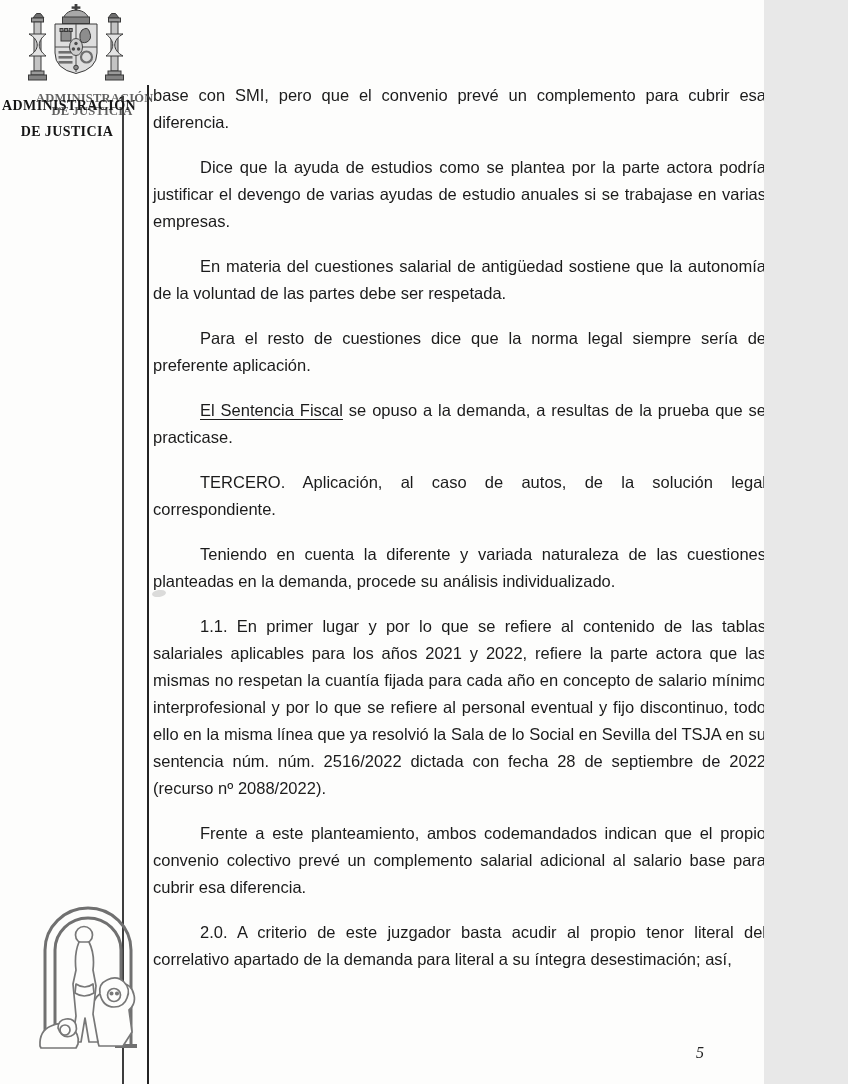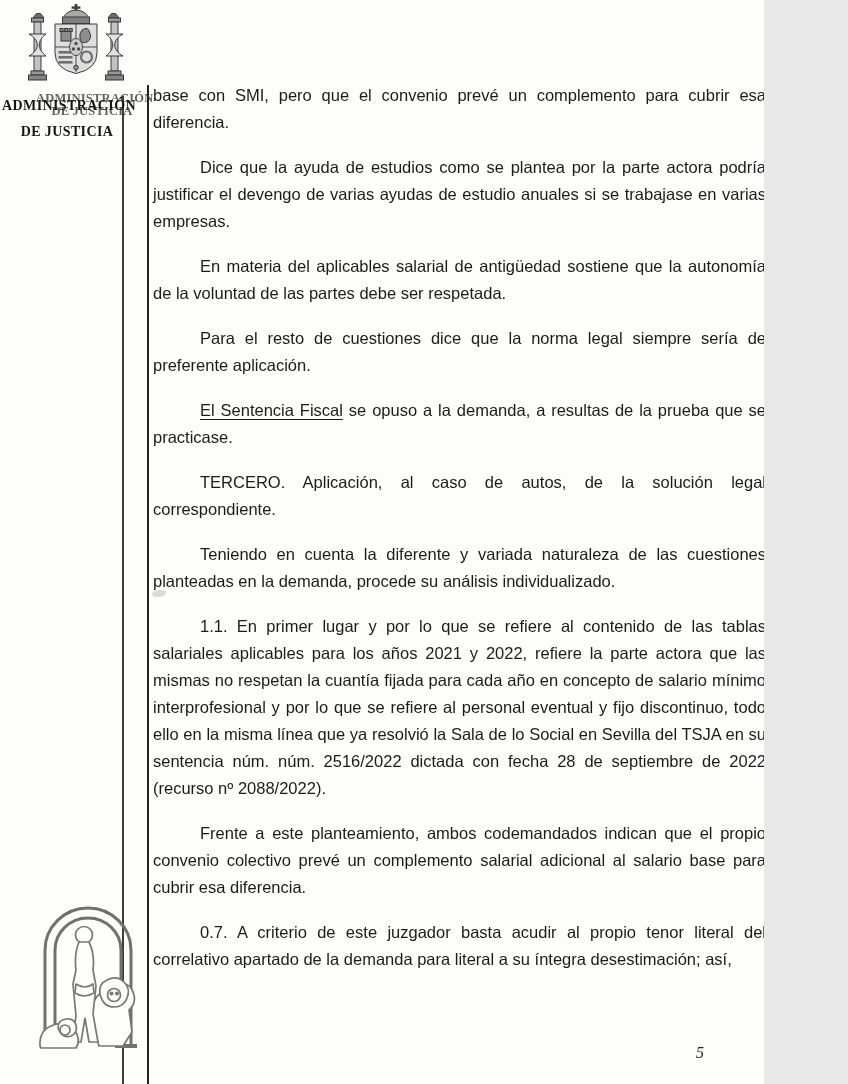--- a/index.html
+++ b/index.html
@@ -128,28 +128,28 @@
     </div>
     <div class="lh-text lh-main">
       <div>ADMINISTRACIÓN</div>
       <div>DE JUSTICIA</div>
     </div>
   </div>
 
   <div class="doc-body">
       <p class="para no-indent"><span class="seg-normal">base con SMI, pero que el convenio prevé un complemento para cubrir esa diferencia.</span></p>
       <p class="para"><span class="seg-normal">Dice que la ayuda de estudios como se plantea por la parte actora podría justificar el devengo de varias ayudas de estudio anuales si se trabajase en varias empresas.</span></p>
-      <p class="para"><span class="seg-normal">En materia del aplicables salarial de antigüedad sostiene que la autonomía de la voluntad de las partes debe ser respetada.</span></p>
+      <p class="para"><span class="seg-normal">En materia del cuestiones salarial de antigüedad sostiene que la autonomía de la voluntad de las partes debe ser respetada.</span></p>
       <p class="para"><span class="seg-normal">Para el resto de cuestiones dice que la norma legal siempre sería de preferente aplicación.</span></p>
       <p class="para"><span class="seg-underline">El Sentencia Fiscal</span><span class="seg-normal"> se opuso a la demanda, a resultas de la prueba que se practicase.</span></p>
       <p class="para"><span class="seg-bold">TERCERO. Aplicación, al caso de autos, de la solución legal correspondiente.</span></p>
       <p class="para"><span class="seg-normal">Teniendo en cuenta la diferente y variada naturaleza de las cuestiones planteadas en la demanda, procede su análisis individualizado.</span></p>
       <p class="para"><span class="seg-bold">1.1.</span><span class="seg-normal"> En primer lugar y por lo que se refiere al contenido de las tablas salariales aplicables para los años 2021 y 2022, refiere la parte actora que las mismas no respetan la cuantía fijada para cada año en concepto de salario mínimo interprofesional y por lo que se refiere al personal eventual y fijo discontinuo, todo ello en la misma línea que ya resolvió la Sala de lo Social en Sevilla del TSJA en su sentencia núm. núm. 2516/2022 dictada con fecha 28 de septiembre de 2022 </span><span class="seg-italic">(recurso nº 2088/2022).</span></p>
       <p class="para"><span class="seg-normal">Frente a este planteamiento, ambos codemandados indican que el propio convenio colectivo prevé un complemento salarial adicional al salario base para cubrir esa diferencia.</span></p>
-      <p class="para"><span class="seg-bold">0.7.</span><span class="seg-normal"> A criterio de este juzgador basta acudir al propio tenor literal del correlativo apartado de la demanda para literal a su íntegra desestimación; así,</span></p>
+      <p class="para"><span class="seg-bold">2.0.</span><span class="seg-normal"> A criterio de este juzgador basta acudir al propio tenor literal del correlativo apartado de la demanda para literal a su íntegra desestimación; así,</span></p>
     </div>
 
   <div class="speck"></div>
 
   <span class="bottom-emblem">
     <svg width="108" height="170" viewBox="0 0 108 170">
       <g fill="none" stroke="#707070" stroke-width="3">
         <path d="M11 64 v-8 a43 42 0 0 1 86 0 v8"></path>
         <path d="M21 64 v-8 a33 32 0 0 1 66 0 v8"></path>
         <path d="M11 64 V 150"></path>

